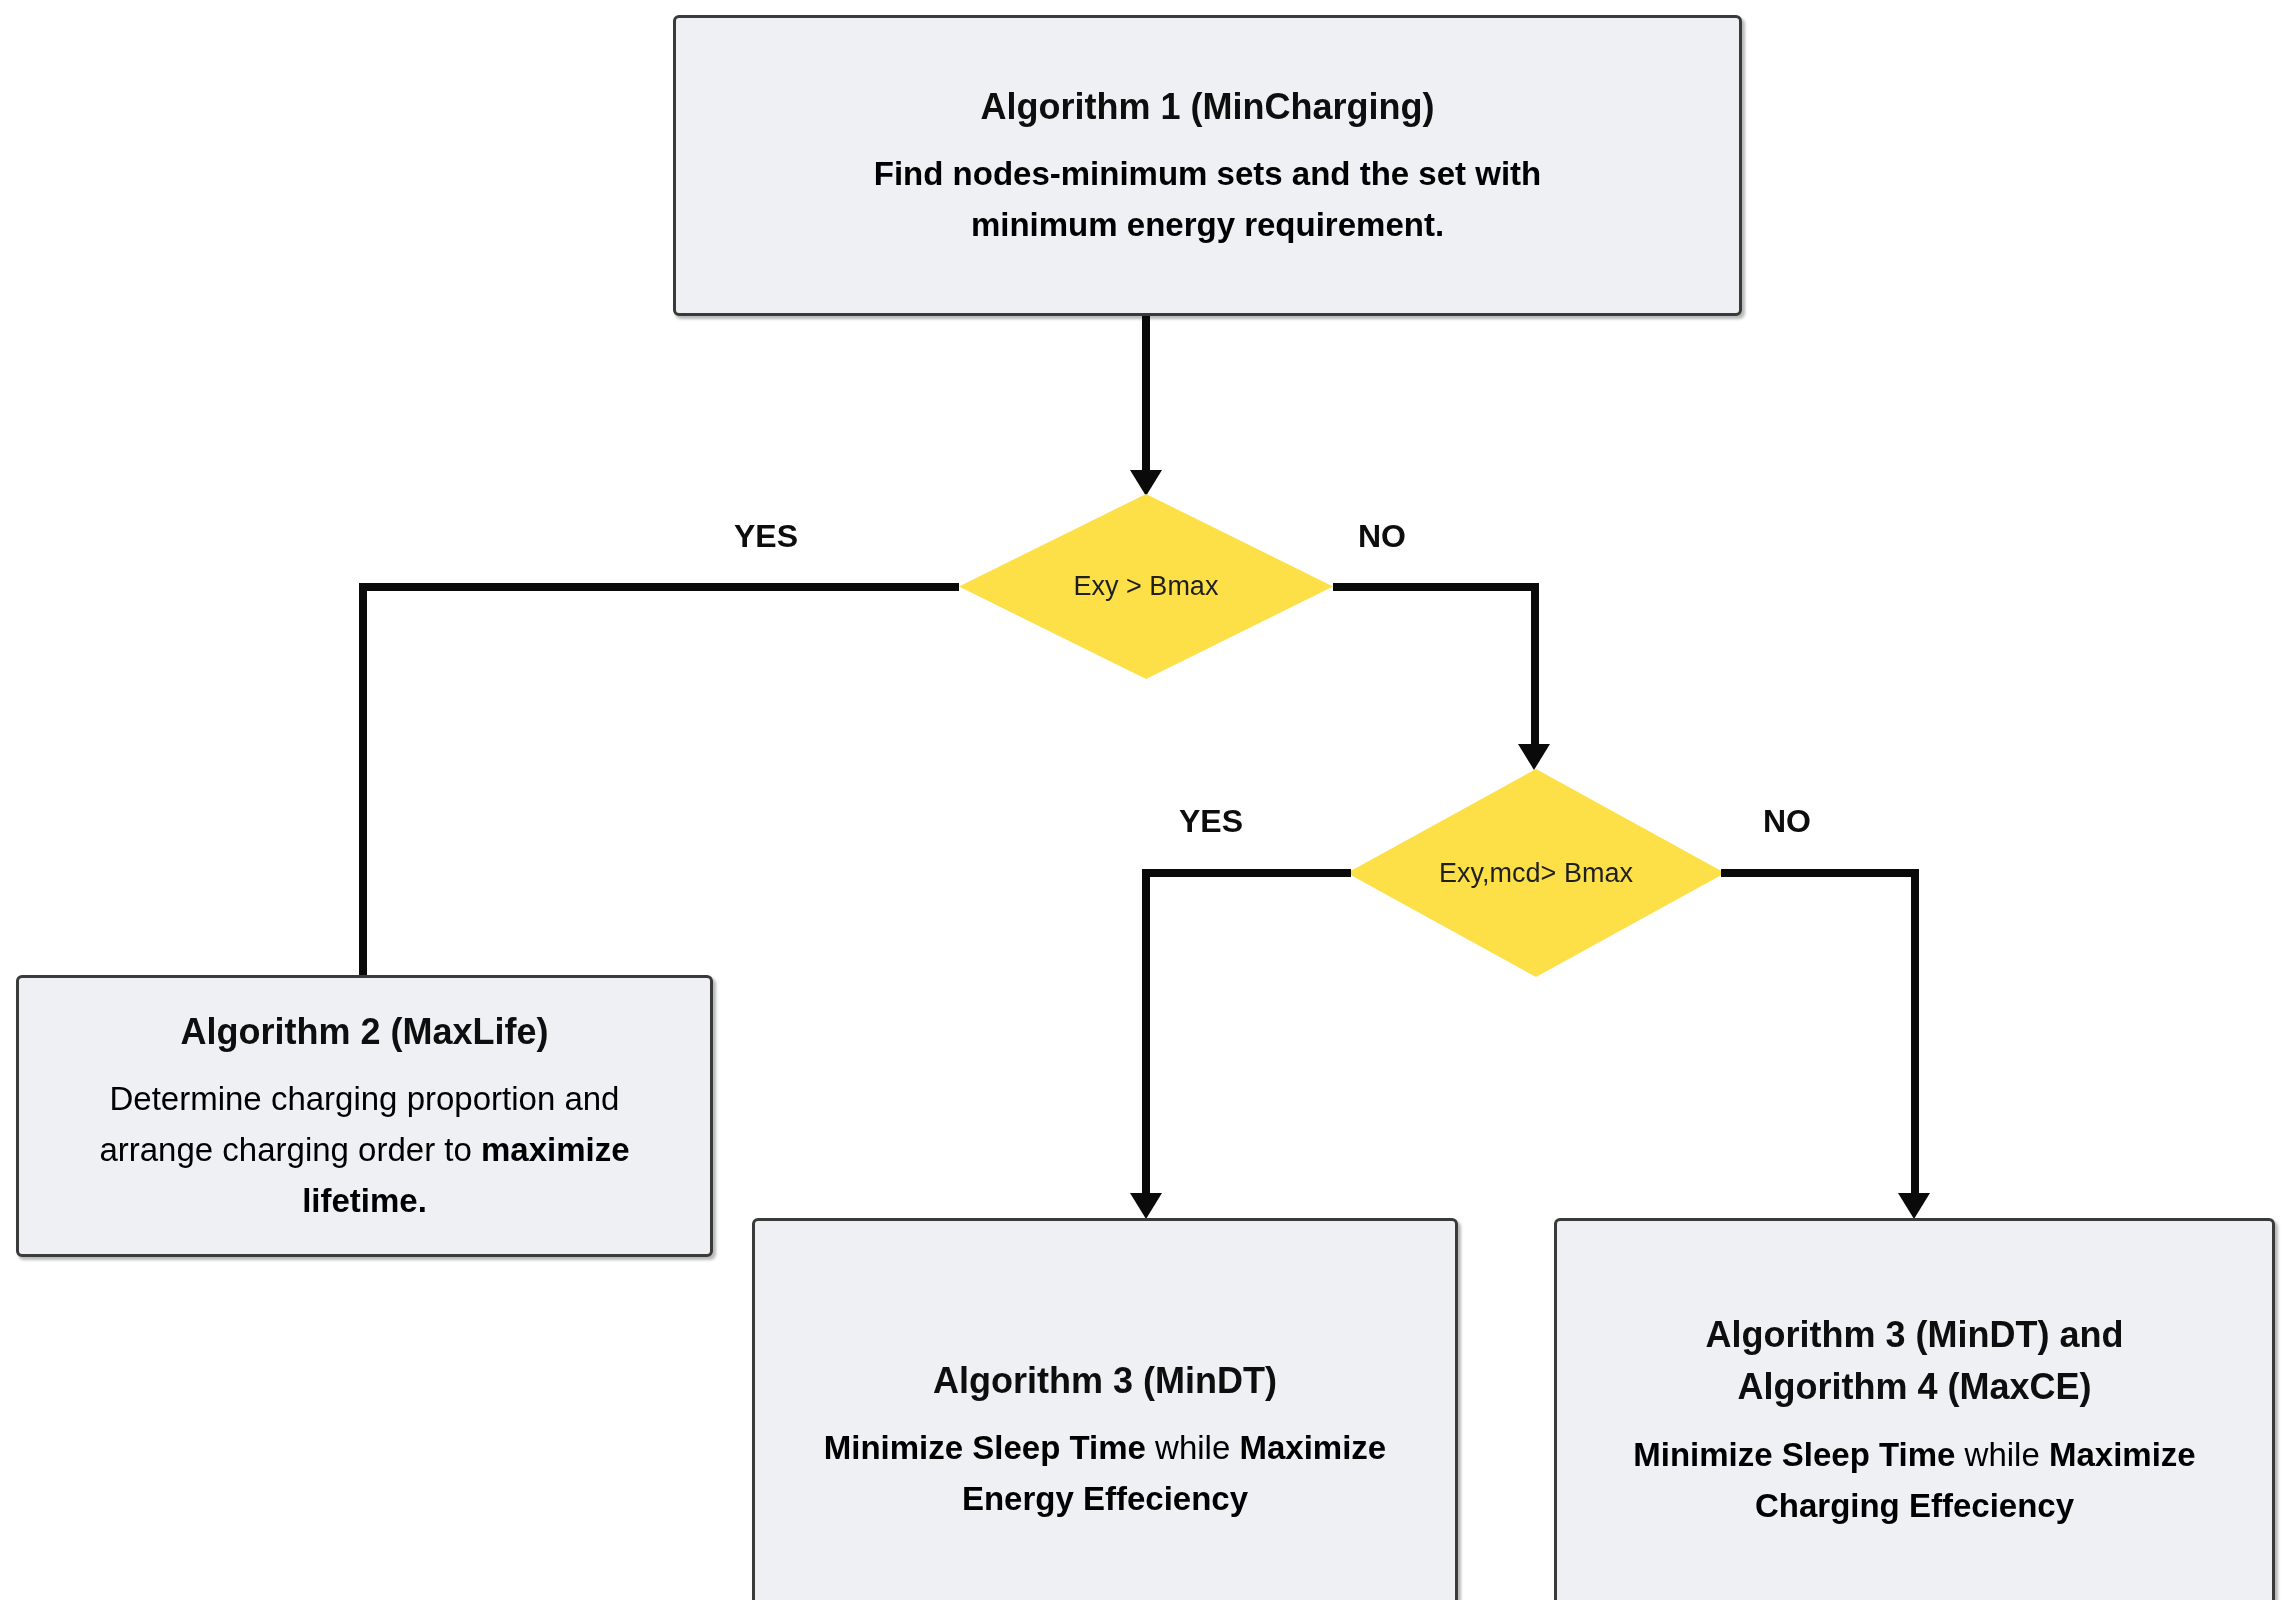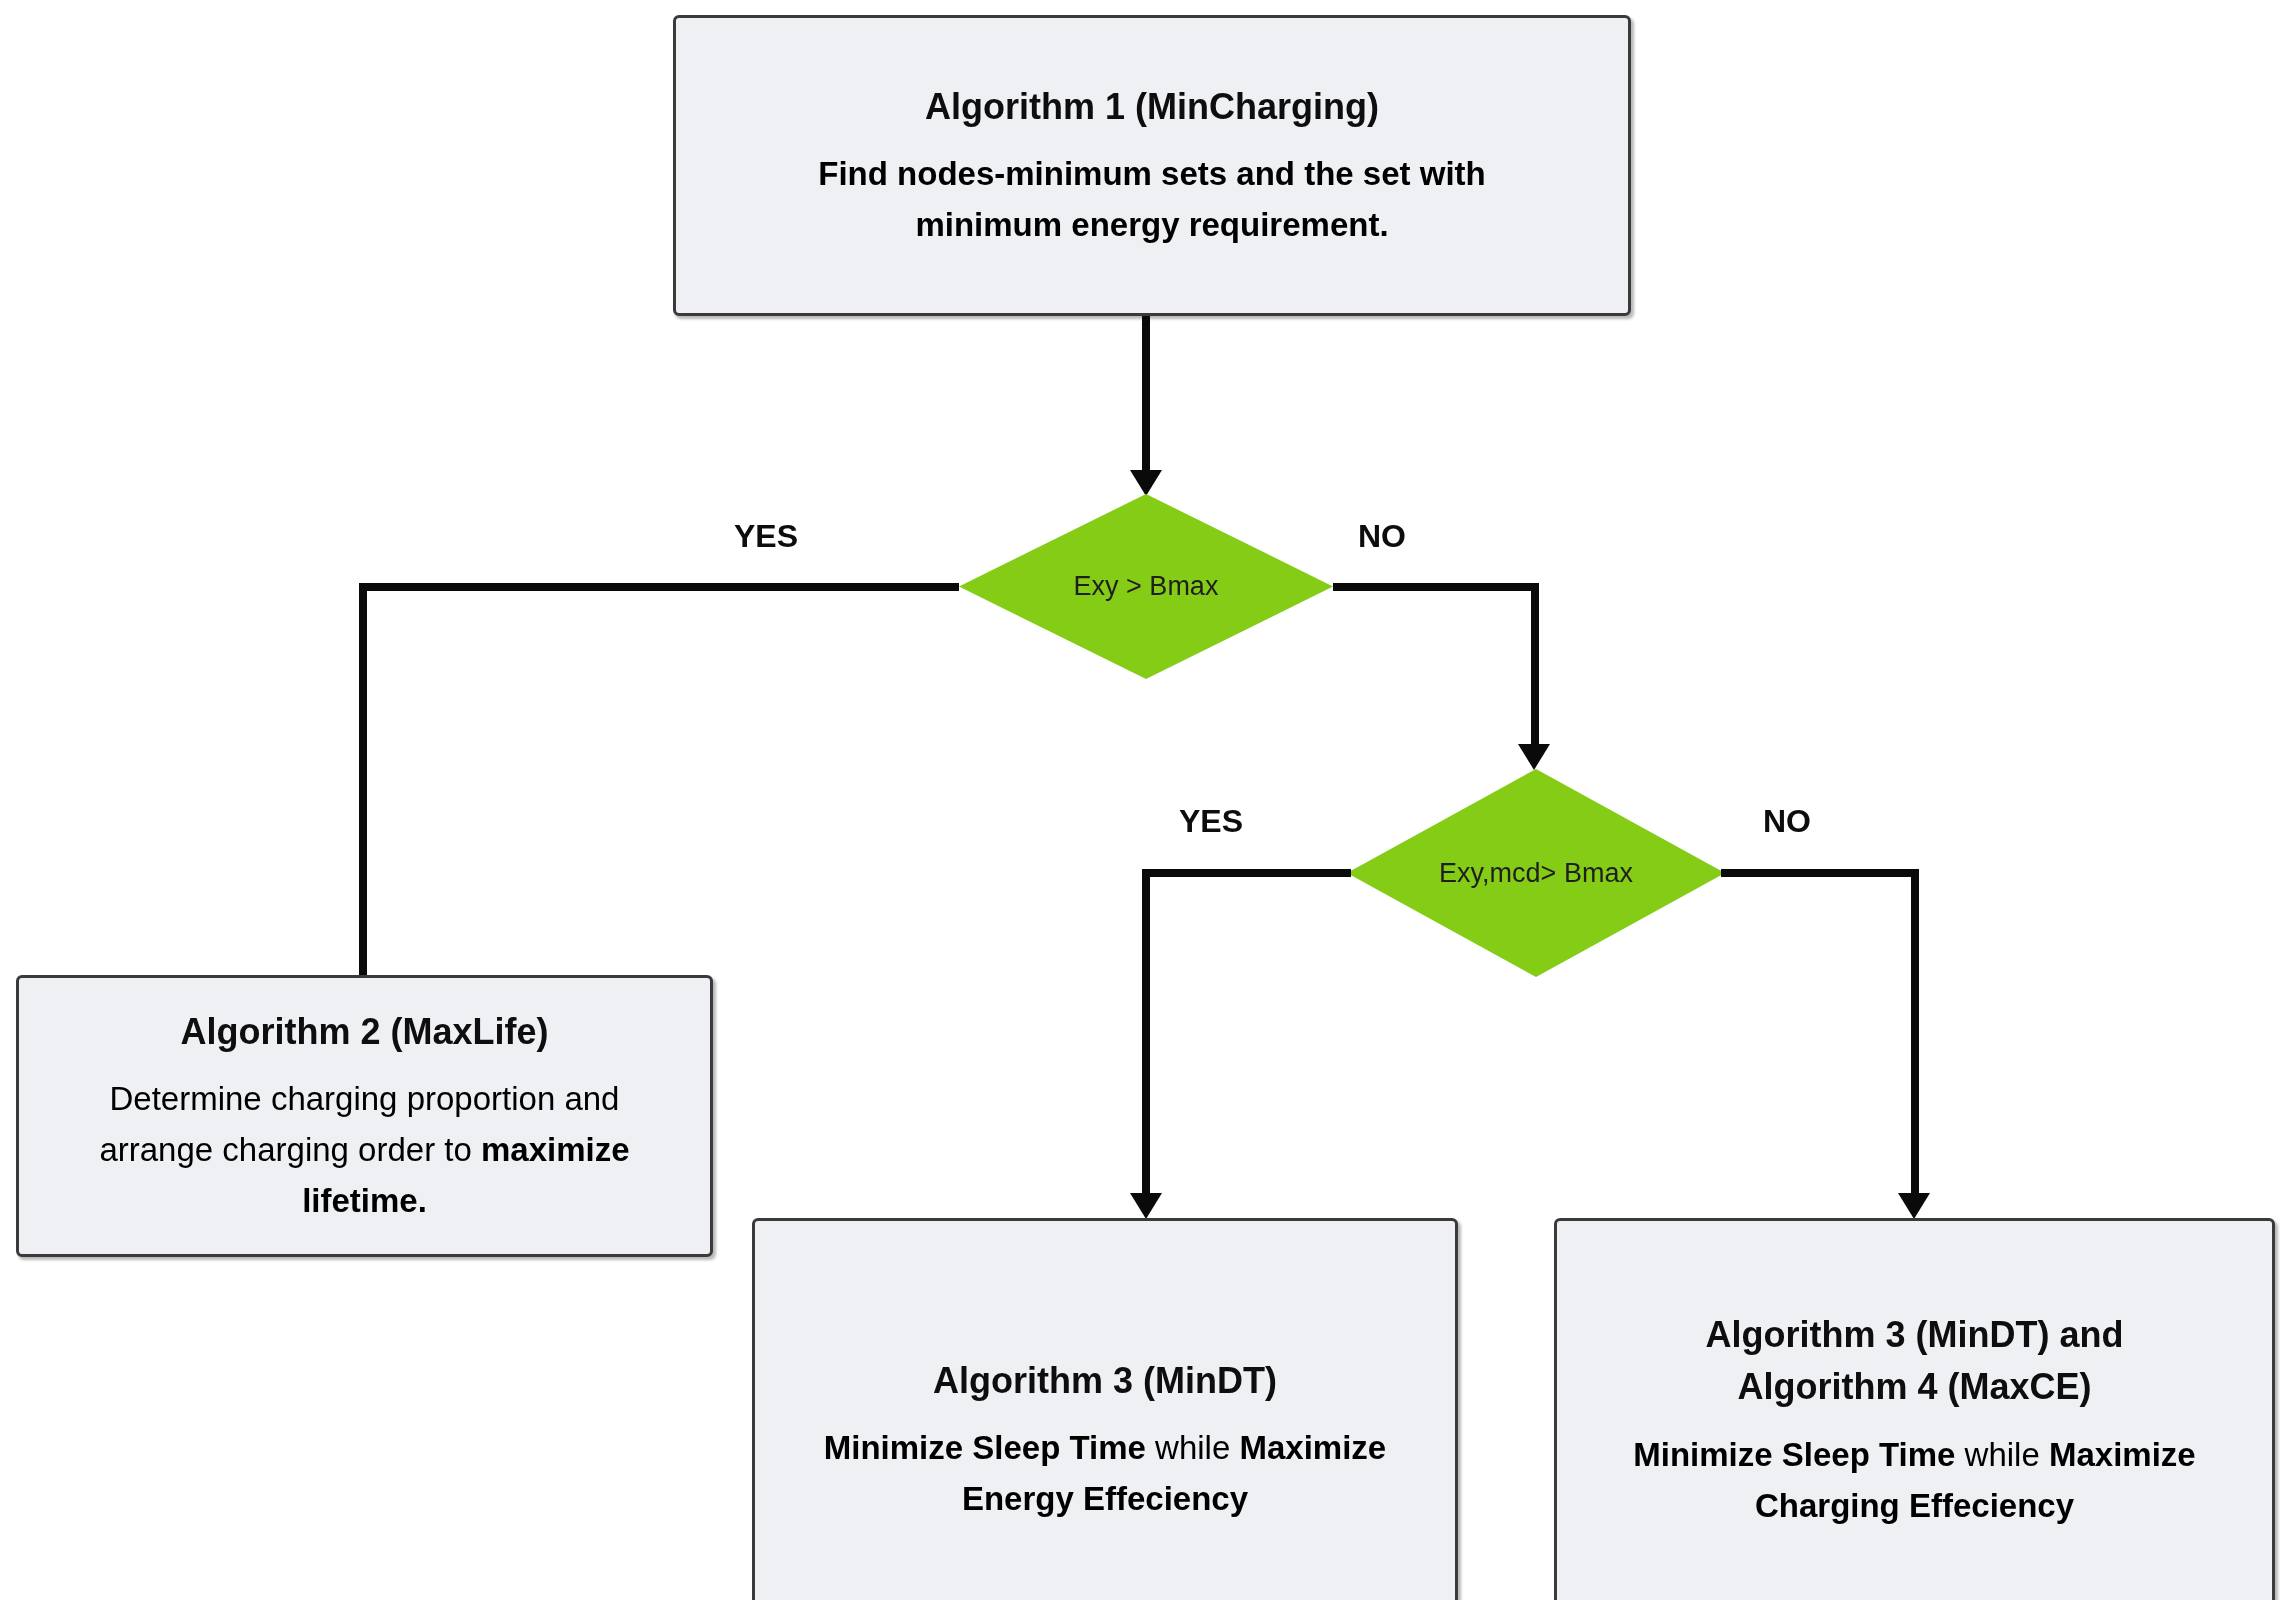--- a/index.html
+++ b/index.html
@@ -38,34 +38,34 @@
   }
   .node-body {
     font-size: 33px;
     line-height: 1.55;
     margin-top: 15.4px;
     color: #000000;
   }
   .node-body b { font-weight: 700; }
   .all-bold { font-weight: 700; }
 
-  #algo1  { left: 673px; top: 15px;   width: 958px; height: 301px; }
+  #algo1  { left: 673px; top: 15px;   width: 1069px; height: 301px; }
   #algo1 .node-body { max-width: 795px; }
   #algo2  { left: 16px;   top: 975px; width: 697px; height: 282px; }
   #algo2 .node-body { max-width: 603px; }
   #algo3  { left: 752px; top: 1218px; width: 706px; height: 443px; }
   #algo3 .node-body { max-width: 632px; }
   #algo34 { left: 1554px; top: 1218px; width: 721px; height: 404px; }
   #algo34 .node-title { max-width: 570px; }
   #algo34 .node-body  { max-width: 638px; }
 
   
   .decision {
     position: absolute;
-    background: #84cc16;
+    background: #fde047;
     clip-path: polygon(50% 0%, 100% 50%, 50% 100%, 0% 50%);
     display: flex;
     align-items: center;
     justify-content: center;
     text-align: right;
   }
   .decision-label {
     font-size: 27px;
     color: #1f1f1f;
   }

